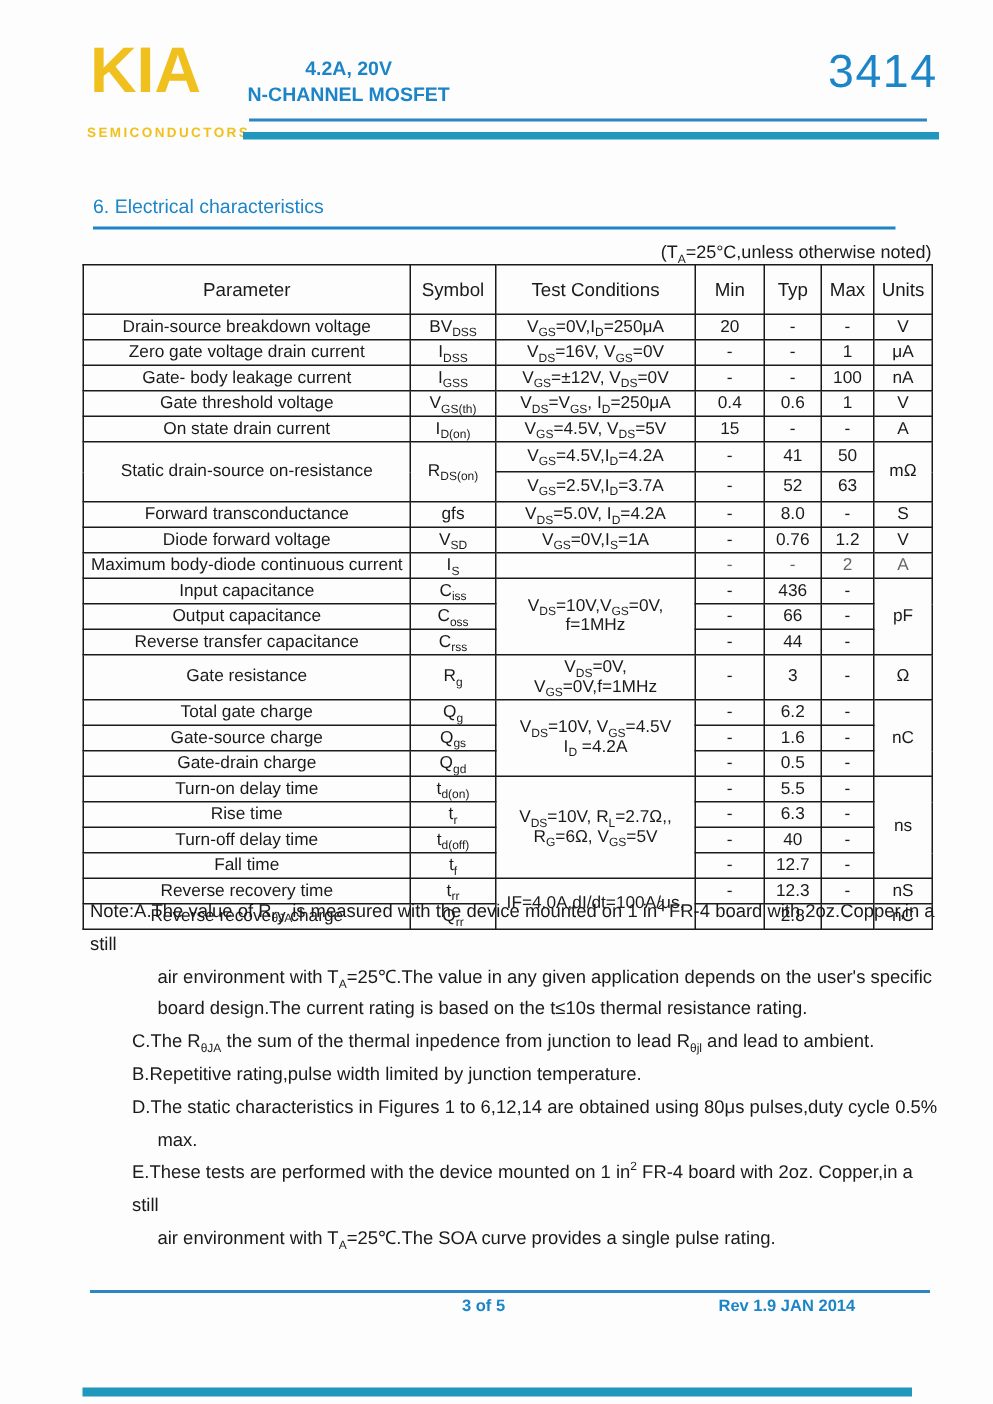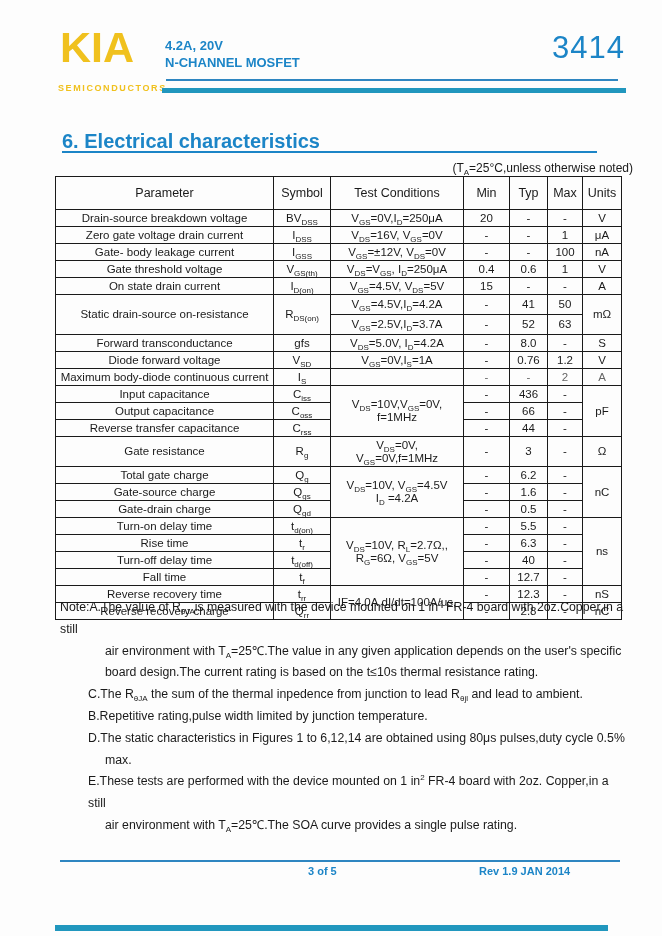--- a/index.html
+++ b/index.html
@@ -16,32 +16,32 @@
   .logo {
     position: absolute; left: 60px; top: 26px;
     font-size: 43px; font-weight: bold; color: var(--gold, #F0C11E);
     letter-spacing: 0px; line-height: 1;
   }
   .tagline {
     position: absolute; left: 58px; top: 83px;
     font-size: 9px; font-weight: bold; color: var(--gold, #F0C11E);
     letter-spacing: 1.6px;
   }
-  .subtitle-block { position: absolute; left: 165px; top: 37px; color: var(--blue, #1C85C7); font-weight: bold; font-size: 13px; line-height: 17px; }
+  .subtitle-block { position: absolute; left: 165px; top: 37px; color: var(--blue, #1C85C7); font-weight: bold; font-size: 13px; line-height: 17px; text-align: center; }
   .part-number {
     position: absolute; right: 37px; top: 30px;
     font-size: 31px; color: var(--blue, #1C85C7); letter-spacing: 1px;
   }
   .rule-thin  { position: absolute; left: 166px; top: 79px; width: 452px; height: 2px; background: #2E86C1; }
   .rule-thick { position: absolute; left: 162px; top: 88px; width: 464px; height: 5px; background: var(--teal, #2197BE); }
 
   
-  .section-title { position: absolute; left: 62px; top: 130px; font-size: 20px; color: var(--blue, #1C85C7); font-weight: bold; }
+  .section-title { position: absolute; left: 62px; top: 130px; font-size: 13px; color: var(--blue, #1C85C7); }
   .title-underline { position: absolute; left: 62px; top: 151px; width: 535px; height: 2px; background: var(--blue, #1C85C7); }
-  .condition-note { position: absolute; right: 29px; top: 161px; font-size: 12px; color: #1a1a1a; }
+  .condition-note { position: absolute; right: 41px; top: 161px; font-size: 12px; color: #1a1a1a; }
 
   
   table.ec {
     position: absolute; left: 55px; top: 176px; width: 566px;
     border-collapse: collapse; table-layout: fixed;
   }
   table.ec th, table.ec td {
     border: 1px solid #1a1a1a;
     font-size: 11.5px; font-weight: normal;
     height: 17px; padding: 0 2px;

